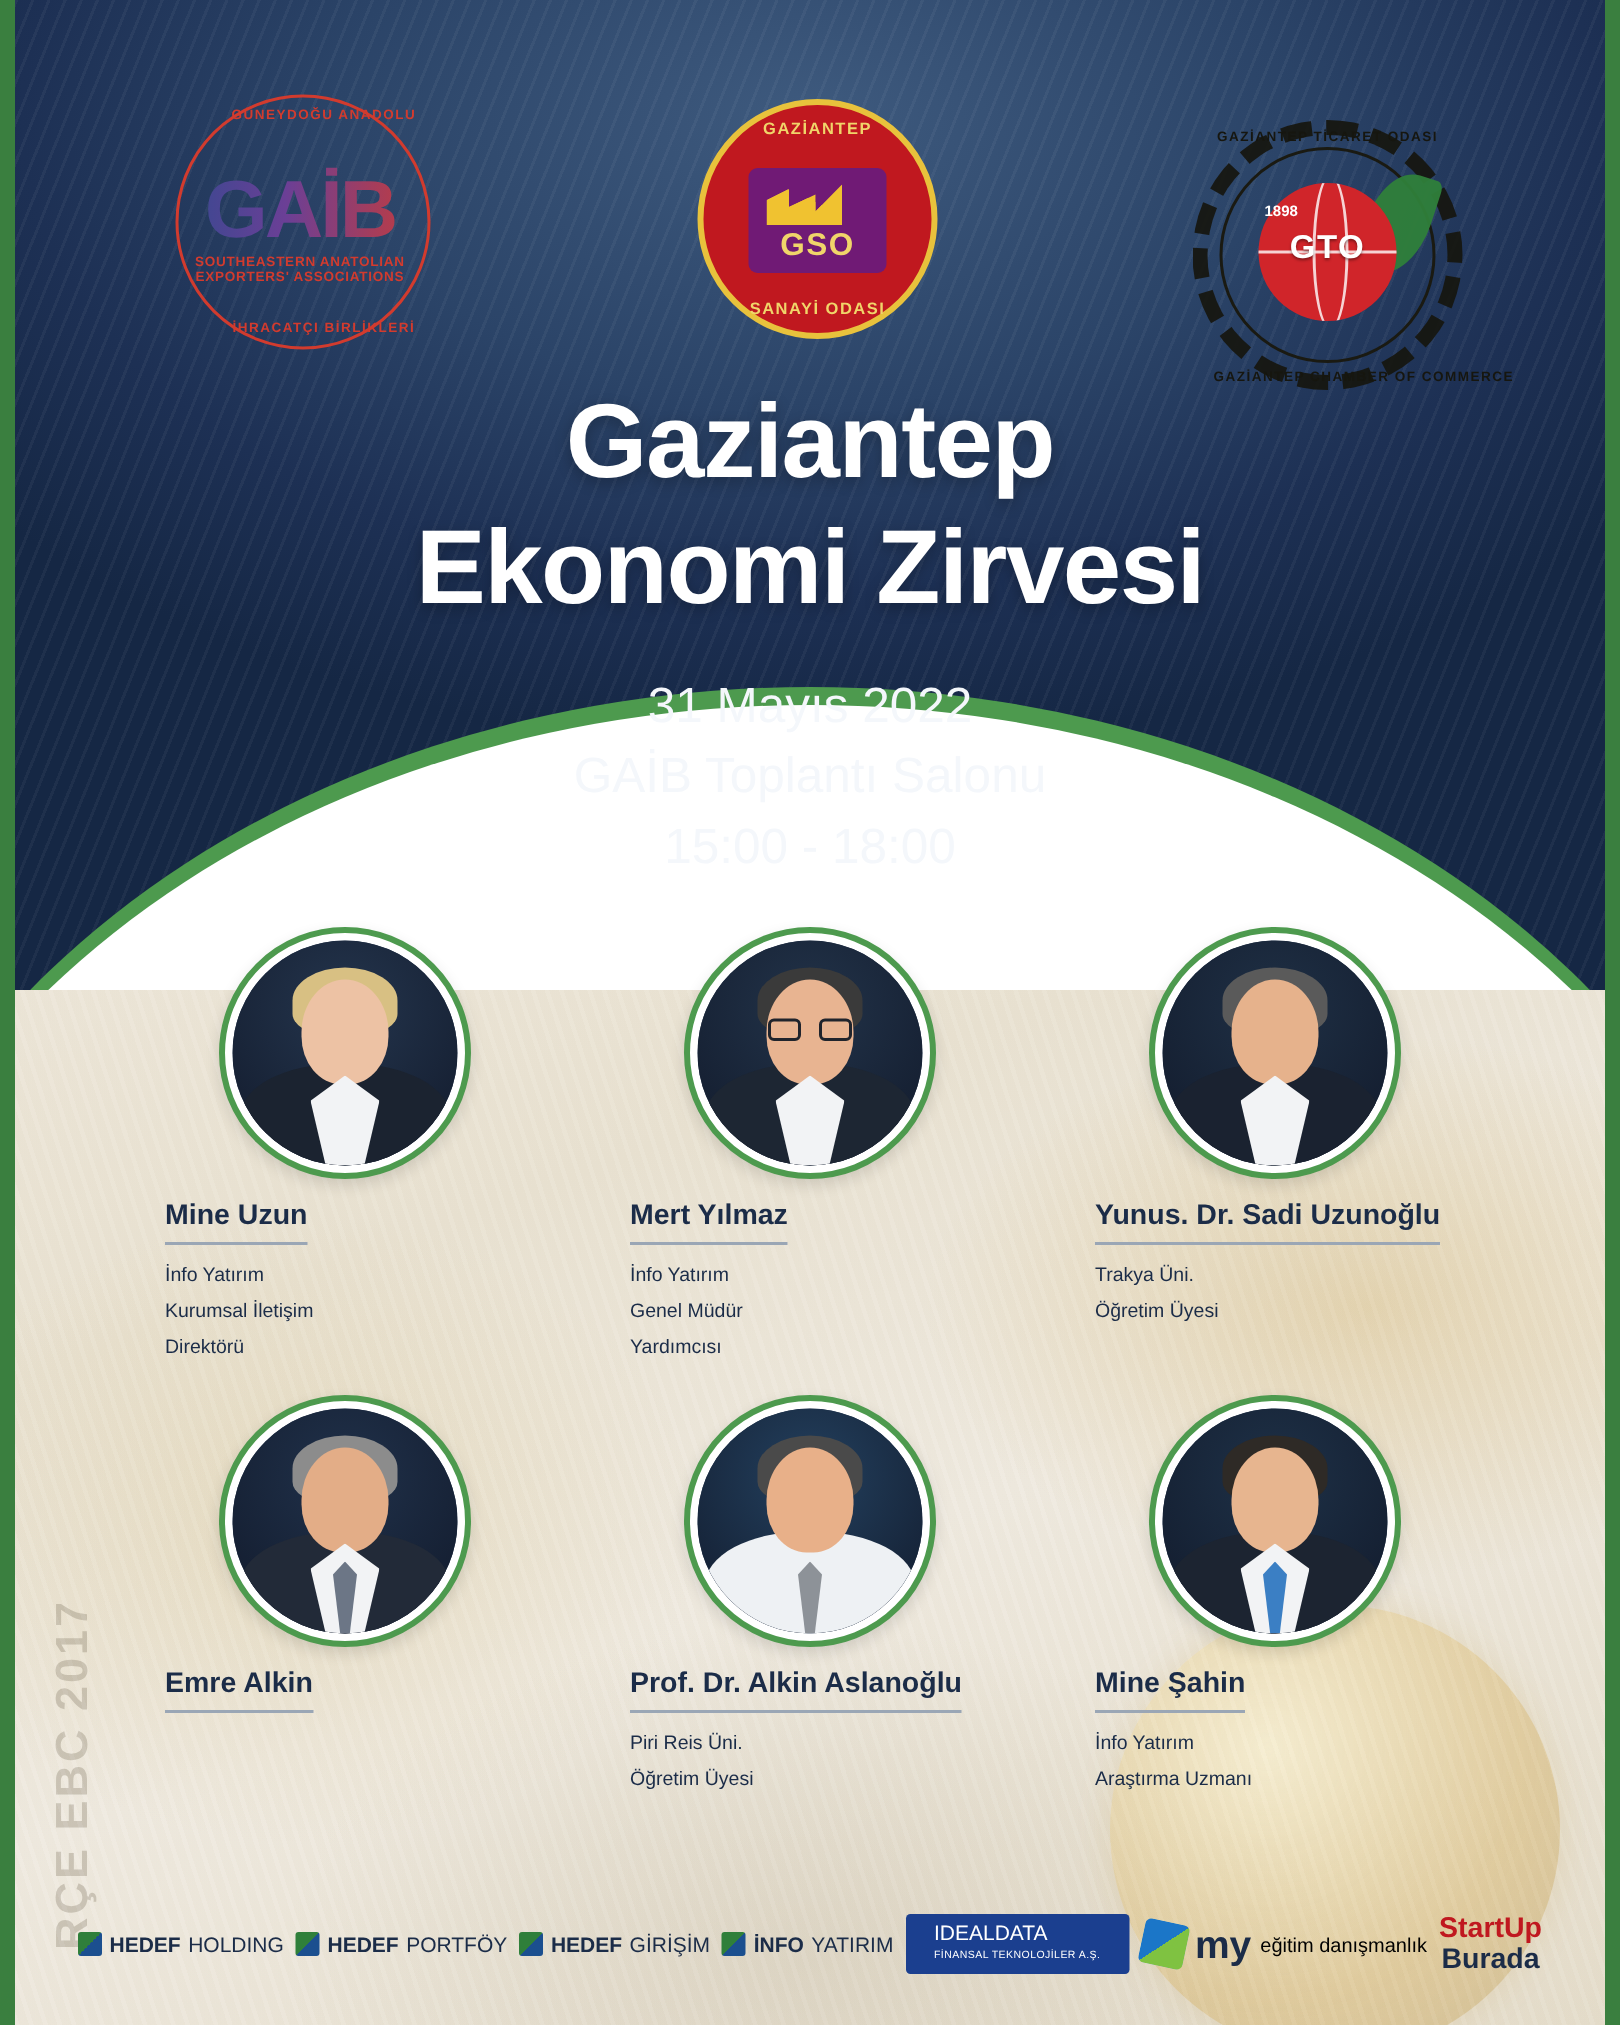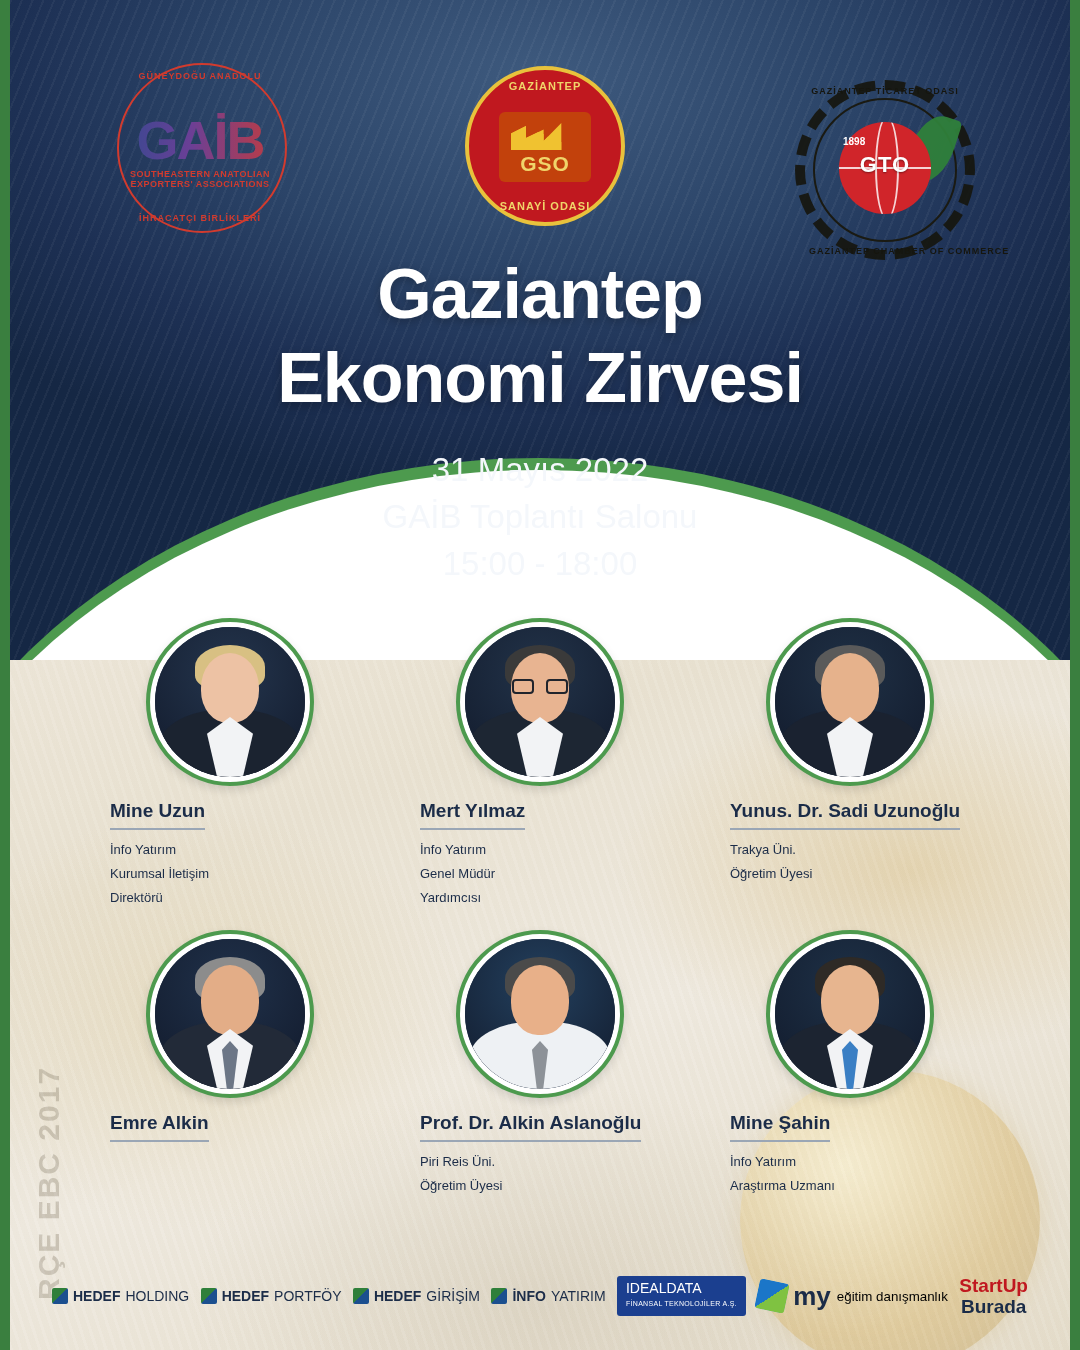--- a/index.html
+++ b/index.html
@@ -100,21 +100,21 @@
   .gaib { width: 190px; height: 170px; text-align: center; }
   .gaib .ring {
     position: absolute;
     left: 12px; top: 2px;
     width: 166px; height: 166px;
     border-radius: 50%;
     border: 2px solid #d23b2e;
   }
   .gaib .arc-top, .gaib .arc-bot {
     position: absolute;
-    left: 0; width: 190px;
+    left: 16px; width: 190px;
     color: #d23b2e;
     font-size: 9px;
     font-weight: bold;
     letter-spacing: 1px;
   }
   .gaib .arc-top { top: 10px; }
   .gaib .arc-bot { bottom: 8px; }
   .gaib .word {
     position: absolute;
     left: 0; right: 0; top: 48px;
@@ -153,21 +153,21 @@
     font-size: 11px;
     font-weight: bold;
     letter-spacing: 1px;
   }
   .gso .top-txt { top: 14px; line-height: 12px;}
   .gso .bot-txt { bottom: 14px; }
   .gso .plate {
     position: absolute;
     left: 34px; top: 46px;
     width: 92px; height: 70px;
-    background: #c2410c;
+    background: #701a75;
     border-radius: 6px;
   }
   .gso .factory {
     position: absolute;
     left: 12px; top: 8px;
     width: 68px; height: 30px;
     background:
       linear-gradient(to top right, #f0c230 50%, rgba(240,194,48,0) 50%),
       #f0c230;
     clip-path: polygon(0 100%, 0 45%, 22% 20%, 22% 60%, 48% 32%, 48% 70%, 74% 10%, 74% 100%);
@@ -418,21 +418,21 @@
   .sq-mark {
     display: inline-block;
     width: 16px; height: 16px;
     background: linear-gradient(135deg,#2f7f3a 0 50%, #1b4f8f 50% 100%);
     border-radius: 2px;
   }
   .sp-logo .thin { font-weight: normal; }
   .sp-ideal {
     background: #1b3f8f;
     color: #fff;
-    padding: 5px 9px;
+    padding: 5px 19px;
     border-radius: 3px;
     font-size: 14px;
     line-height: 15px;
     text-align: left;
   }
   .sp-ideal .tiny { display: block; font-size: 7px; font-weight: normal; letter-spacing: .3px;}
   .sp-my { display: flex; align-items: center; gap: 6px;}
   .sp-my .blocks {
     width: 30px; height: 30px;
     background:

